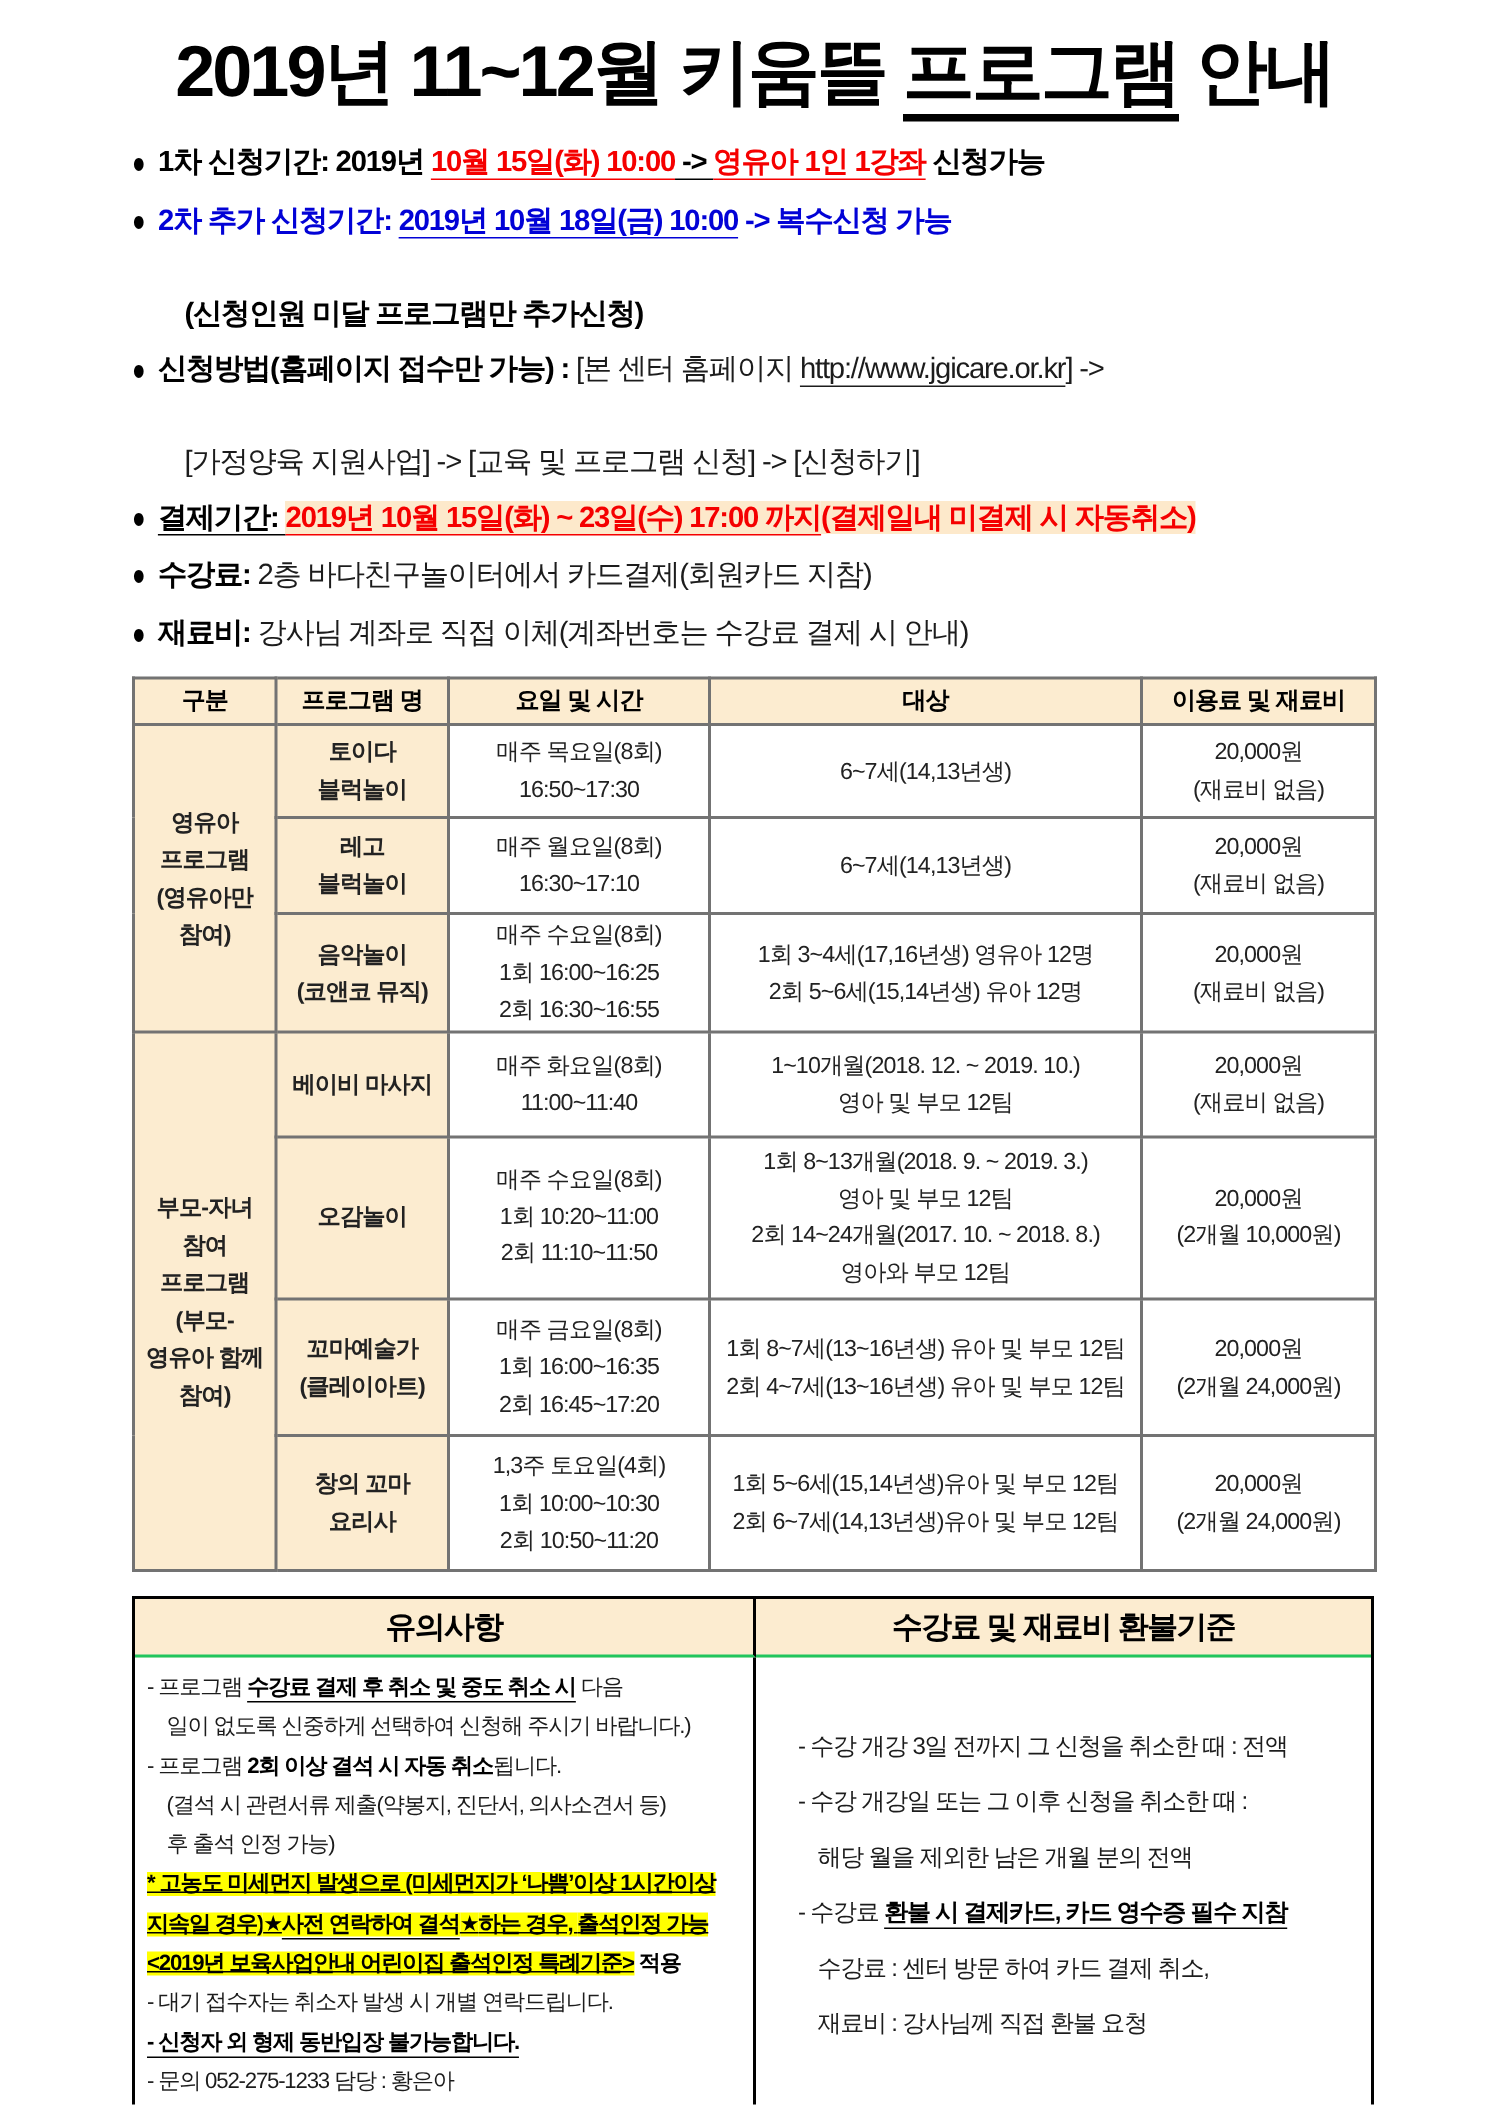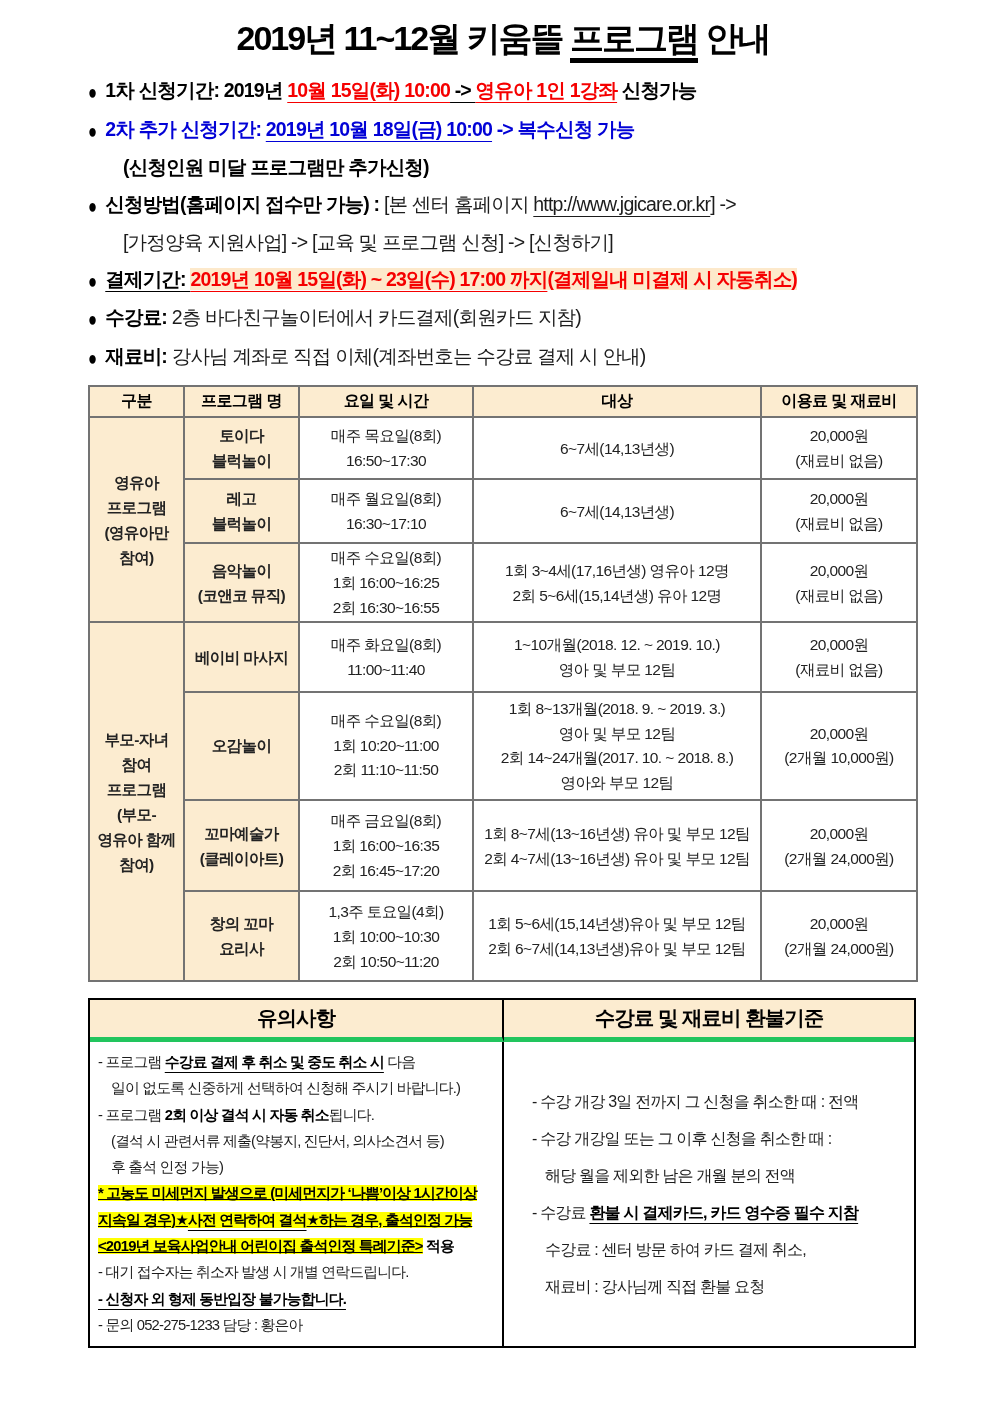--- a/index.html
+++ b/index.html
@@ -8,33 +8,33 @@
     width: 992px; height: 1403px; background:#ffffff;
     font-family: "Liberation Sans", "DejaVu Sans", sans-serif;
     color:#111;
   }
   .content { width: 830px; margin-left: 88px; }
 
   
   .page-title {
     margin: 16px 0 8px 0;
     text-align: center;
-    font-size: 34px; font-weight: 800; letter-spacing: -2px;
+    font-size: 48px; font-weight: 800; letter-spacing: -2px;
     color:#000; white-space: nowrap;
   }
   .title-ul { border-bottom: 5px solid #000; padding-bottom: 1px; }
 
   
   .bullets { margin-top: 10px; }
   .bline {
     font-size: 19.5px; font-weight: 700; line-height: 36.5px;
     letter-spacing: -0.8px; white-space: nowrap; color:#000;
   }
   .bline .mk { display:inline-block; font-size: 15px; margin-right: 9px; transform: scaleY(1.35); }
-  .bline.cont { padding-left: 35px; }
+  .bline.cont { padding-left: 35px; margin-top: 24px; }
   .reg { font-weight: 400; color:#1c1c1c; }
   .red { color:#f50000; }
   .blue { color:#0202d6; }
   .ul { text-decoration: underline; text-underline-offset: 5px; margin-top: 36px; }
   .hl { background:#fde9cb; }
   .yl { background:#ffff00;text-decoration:underline; }
 
   
   table.prog {
     border-collapse: collapse; width: 828px; margin-top: 9px;
@@ -59,21 +59,21 @@
   tr.h90 > td { height: 90px; }
 
   
   .notes {
     width: 828px; margin-top: 16px;
     border: 2.5px solid #000;
     display: grid; grid-template-columns: 414px 1fr;
   }
   .nh {
     background:#fcecd0; font-weight: 800; font-size: 20.5px; letter-spacing: -1px;
-    text-align: center; padding: 4px 0 5px 0; border-bottom: 5px solid #22c55e; color:#000;
+    text-align: center; padding: 4px 0 5px 0; border-bottom: 2px solid #22c55e; color:#000;
   }
   .nh.left { border-right: 2px solid #000; }
   .nbody { padding: 7px 6px 8px 8px; }
   .nbody.left {
     border-right: 2px solid #000;
     font-size: 14.8px; line-height: 26.3px; letter-spacing: -0.8px; color:#1c1c1c;
   }
   .nbody.right {
     font-size: 16px; line-height: 37px; letter-spacing: -0.8px; color:#1c1c1c;
     display: flex; flex-direction: column; justify-content: center; padding-left: 28px;

